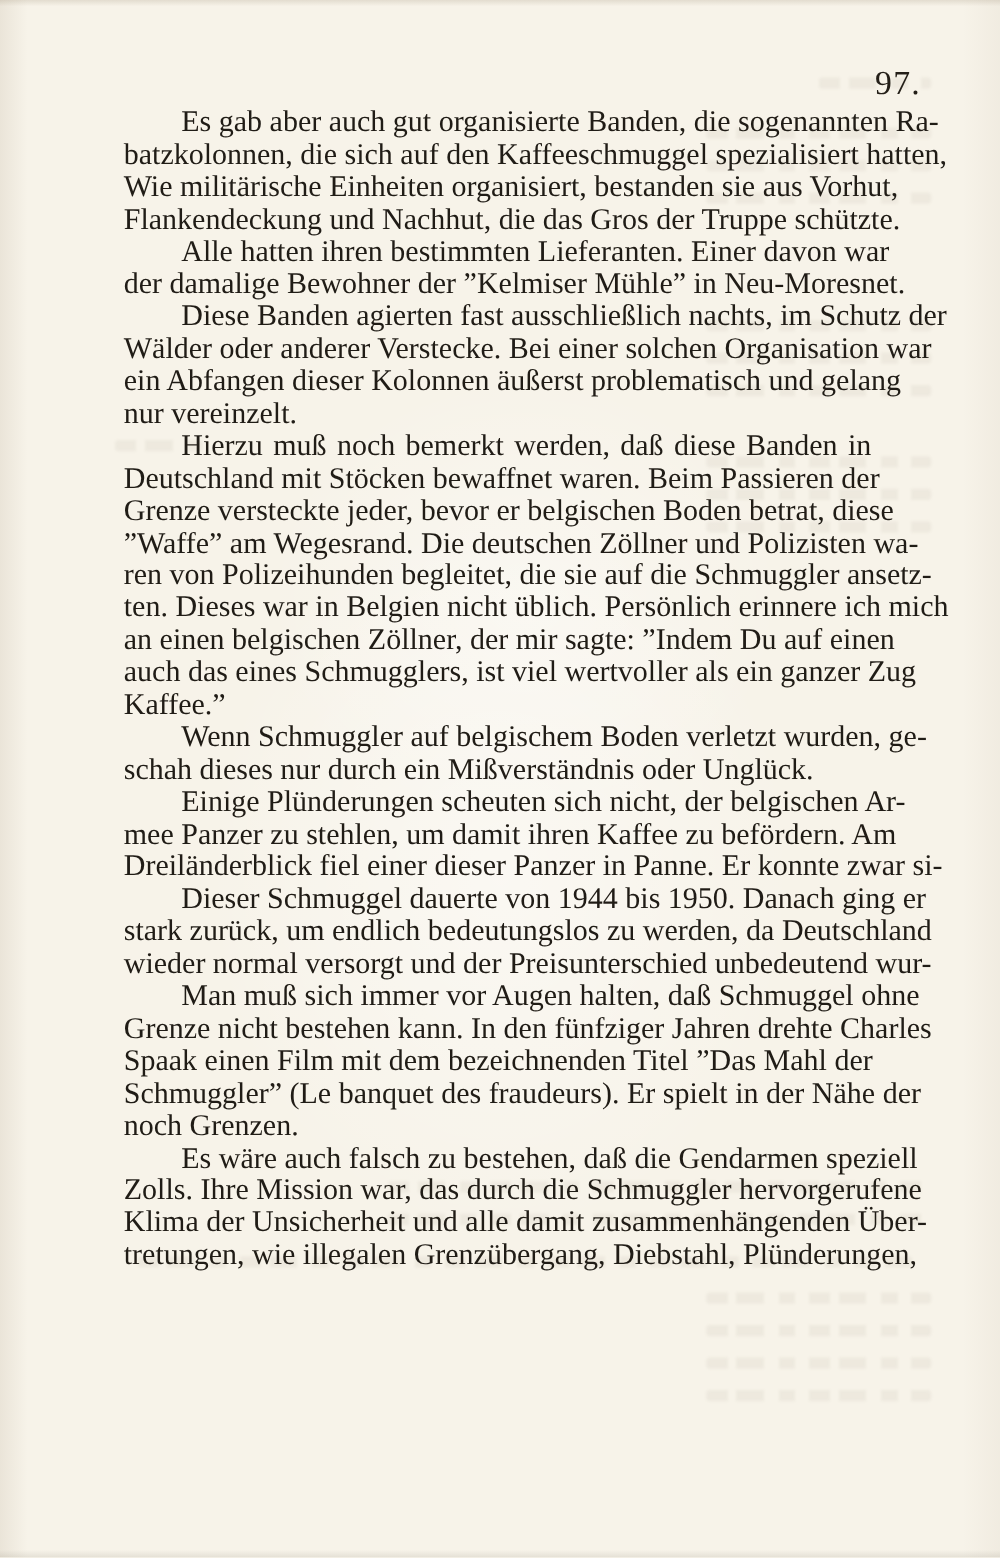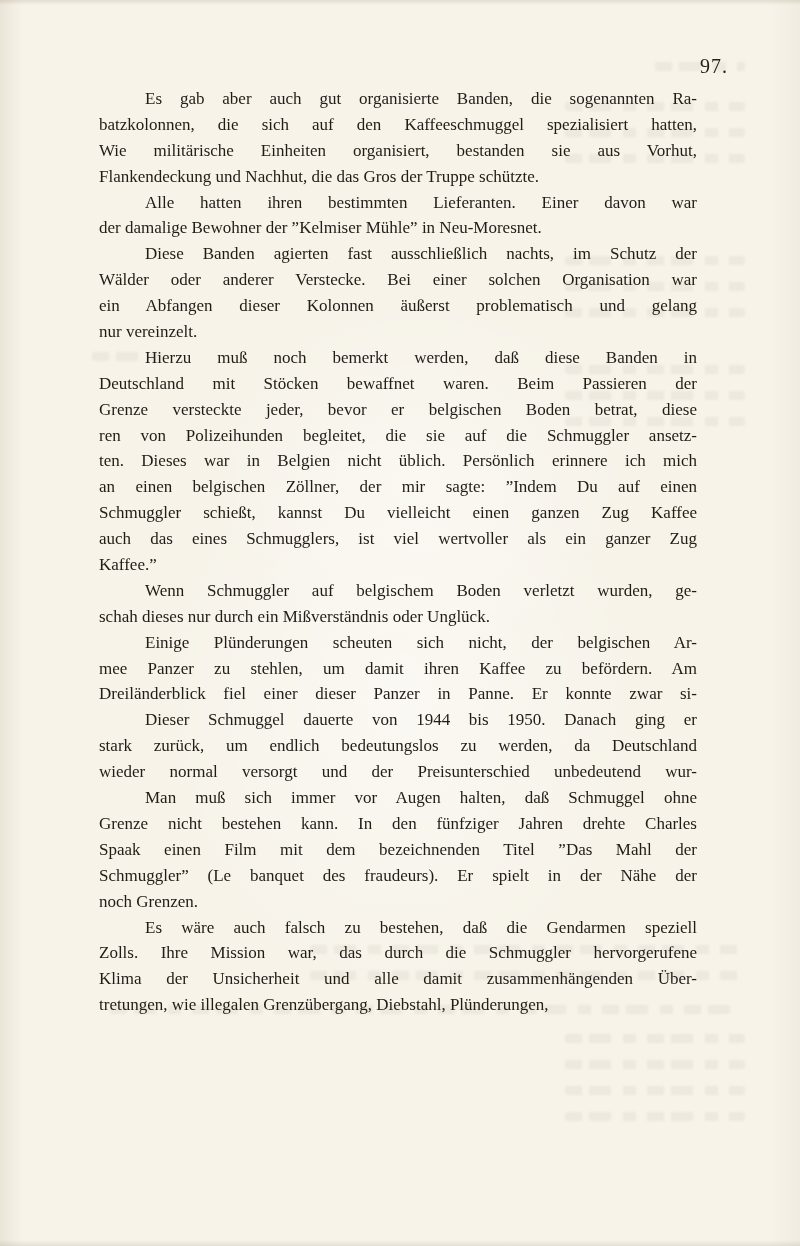--- a/index.html
+++ b/index.html
@@ -17,30 +17,30 @@
       radial-gradient(ellipse 300px 260px at 420px 480px, rgba(255,255,255,0.35), rgba(255,255,255,0) 70%),
       linear-gradient(90deg, rgba(120,100,70,0.10), rgba(120,100,70,0) 22px),
       linear-gradient(180deg, rgba(120,100,70,0.16), rgba(120,100,70,0) 5px),
       linear-gradient(0deg, rgba(90,85,70,0.12), rgba(90,85,70,0) 6px),
       linear-gradient(270deg, rgba(120,100,70,0.05), rgba(120,100,70,0) 30px),
       #f7f3e9;
   }
   .page-number {
     position: absolute;
     top: 54px; left: 700px;
-    font-size: 20px; line-height: 24px;
+    font-size: 27px; line-height: 24px;
     color: #241f18;
     letter-spacing: 1px;
   }
   .body-text {
     position: absolute;
     top: 86px; left: 99px;
     width: 598px;
     color: #201c16;
-    font-size: 17px;
+    font-size: 24px;
   }
   .paragraph { margin: 0; padding: 0; }
   .line {
     height: 25.9px; line-height: 25.9px;
     white-space: nowrap;
     text-align: justify;
     text-align-last: justify;
   }
   .line.first { text-indent: 46px; }
   .line.last { text-align-last: auto; }
@@ -99,24 +99,24 @@
       <div class="paragraph">
         <div class="line first">Diese Banden agierten fast ausschließlich nachts, im Schutz der</div>
         <div class="line">Wälder oder anderer Verstecke. Bei einer solchen Organisation war</div>
         <div class="line">ein Abfangen dieser Kolonnen äußerst problematisch und gelang</div>
         <div class="line last">nur vereinzelt.</div>
       </div>
       <div class="paragraph">
         <div class="line first">Hierzu muß noch bemerkt werden, daß diese Banden in</div>
         <div class="line">Deutschland mit Stöcken bewaffnet waren. Beim Passieren der</div>
         <div class="line">Grenze versteckte jeder, bevor er belgischen Boden betrat, diese</div>
+        <div class="line">”Waffe” am Wegesrand. Die deutschen Zöllner und Polizisten wa-</div>
         <div class="line">ren von Polizeihunden begleitet, die sie auf die Schmuggler ansetz-</div>
         <div class="line">ten. Dieses war in Belgien nicht üblich. Persönlich erinnere ich mich</div>
         <div class="line">an einen belgischen Zöllner, der mir sagte: ”Indem Du auf einen</div>
-        <div class="line">Schmuggler schießt, kannst Du vielleicht einen ganzen Zug Kaffee</div>
         <div class="line">auch das eines Schmugglers, ist viel wertvoller als ein ganzer Zug</div>
         <div class="line last">Kaffee.”</div>
       </div>
       <div class="paragraph">
         <div class="line first">Wenn Schmuggler auf belgischem Boden verletzt wurden, ge-</div>
         <div class="line last">schah dieses nur durch ein Mißverständnis oder Unglück.</div>
       </div>
       <div class="paragraph">
         <div class="line first">Einige Plünderungen scheuten sich nicht, der belgischen Ar-</div>
         <div class="line">mee Panzer zu stehlen, um damit ihren Kaffee zu befördern. Am</div>

